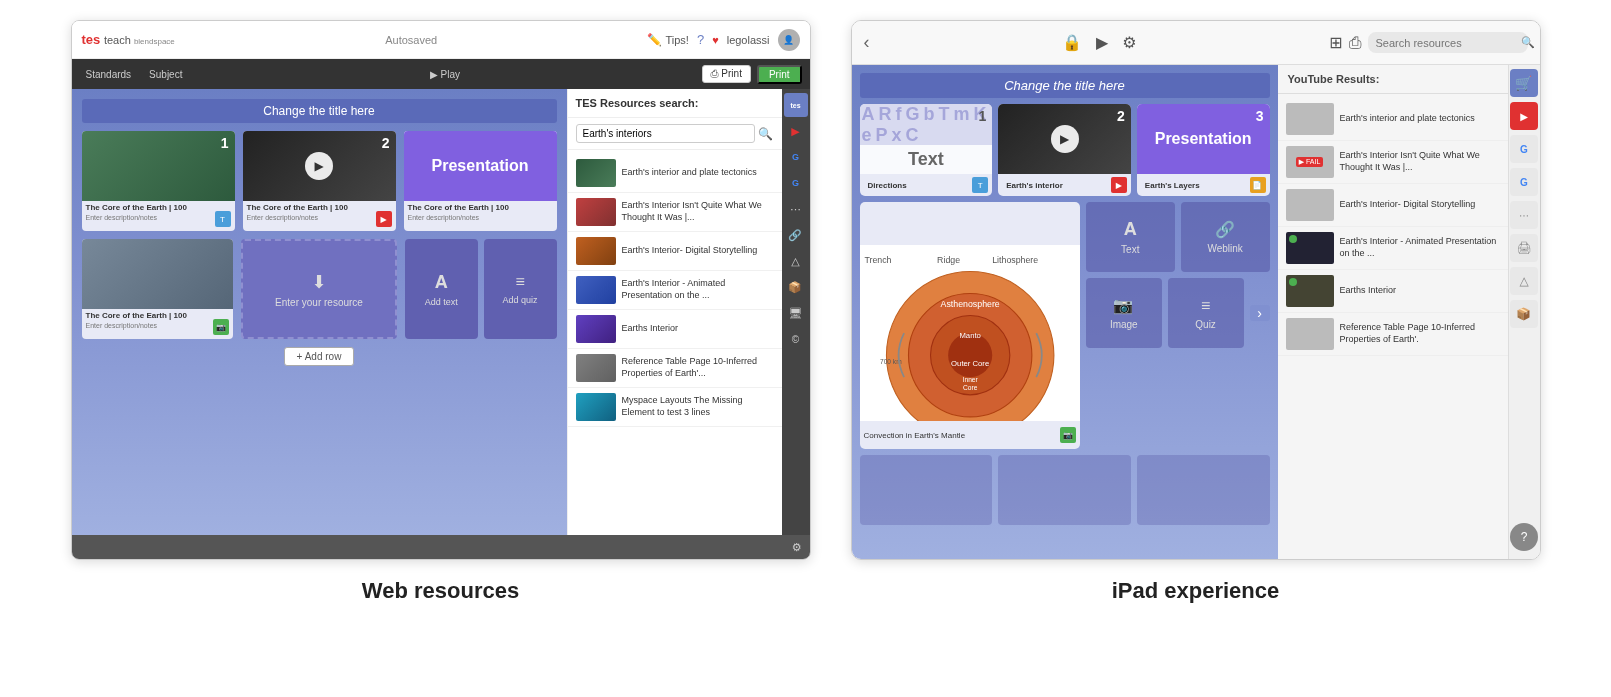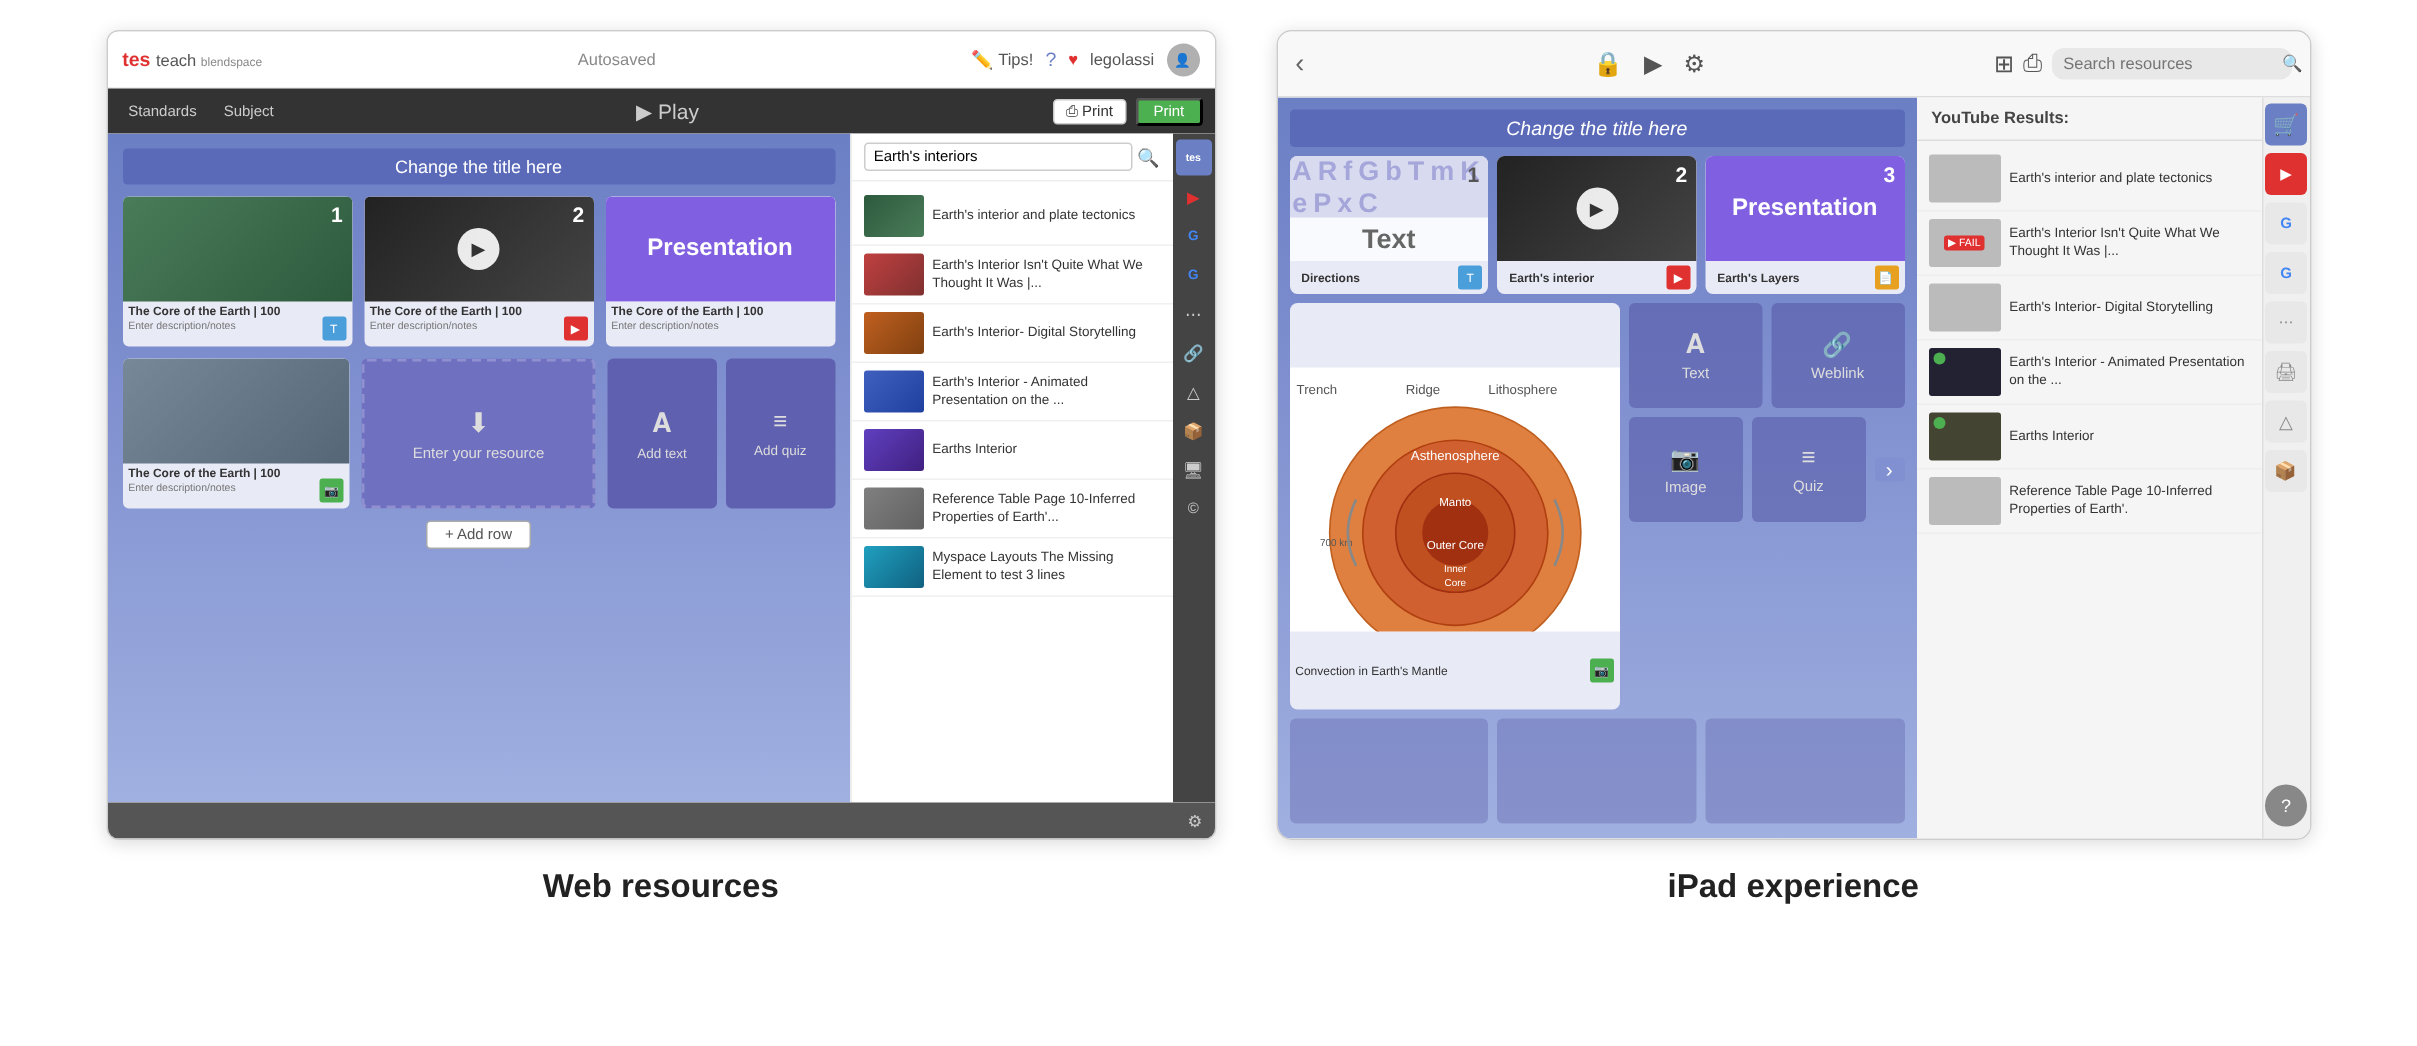--- a/index.html
+++ b/index.html
@@ -112,21 +112,21 @@
       display: flex;
       align-items: center;
       gap: 3px;
       cursor: pointer;
       padding: 2px 6px;
       border-radius: 3px;
     }
     .web-toolbar-play {
       background: transparent;
       color: #ccc;
-      font-size: 14px;
+      font-size: 10px;
     }
     .web-toolbar-space { flex: 1; }
     .web-btn-print {
       background: #fff;
       color: #333;
       border: 1px solid #ccc;
       font-size: 10px;
       padding: 2px 8px;
       border-radius: 3px;
       cursor: pointer;
@@ -835,20 +835,21 @@
                 <span style="font-size:16px;">≡</span>
                 <span>Add quiz</span>
               </div>
             </div>
           </div>
 
           <button class="add-row-btn">+ Add row</button>
         </div>
 
         <div class="web-search-panel">
+          <div class="web-search-header">TES Resources search:</div>
           <div class="web-search-input-wrap">
             <input class="web-search-input" type="text" value="Earth's interiors" style="">
             <span class="web-search-icon">🔍</span>
           </div>
           <div class="web-search-results">
             <div class="web-result-item">
               <div class="web-result-thumb thumb-earth"></div>
               <div class="web-result-text">Earth's interior and plate tectonics</div>
             </div>
             <div class="web-result-item">
@@ -994,21 +995,21 @@
                   <text x="50" y="42" text-anchor="middle" font-size="3.5" fill="#fff">Manto</text>
                   <text x="50" y="55" text-anchor="middle" font-size="3.5" fill="#fff">Outer Core</text>
                   <text x="50" y="62" text-anchor="middle" font-size="3" fill="#fff">Inner</text>
                   <text x="50" y="66" text-anchor="middle" font-size="3" fill="#fff">Core</text>
                   <text x="14" y="54" text-anchor="middle" font-size="3" fill="#555">700 km</text>
 
                   <path d="M 20 40 Q 15 50 20 60" stroke="#888" stroke-width="0.8" fill="none" marker-end="url(#arr)"></path>
                   <path d="M 80 40 Q 85 50 80 60" stroke="#888" stroke-width="0.8" fill="none"></path>
                 </svg>
               </div>
-              <div style="padding:18px 4px;display:flex;align-items:center;justify-content:space-between;">
+              <div style="padding:6px 4px;display:flex;align-items:center;justify-content:space-between;">
                 <span style="font-size:8px;color:#333;">Convection in Earth's Mantle</span>
                 <div style="background:#4caf50;color:#fff;font-size:8px;width:16px;height:16px;border-radius:2px;display:flex;align-items:center;justify-content:center;">📷</div>
               </div>
             </div>
 
             <div style="flex:1;display:flex;flex-direction:column;gap:6px;">
               <div style="display:flex;gap:6px;">
                 <div class="ipad-add-card">
                   <span style="font-size:18px;">𝐀</span>
                   <span>Text</span>

